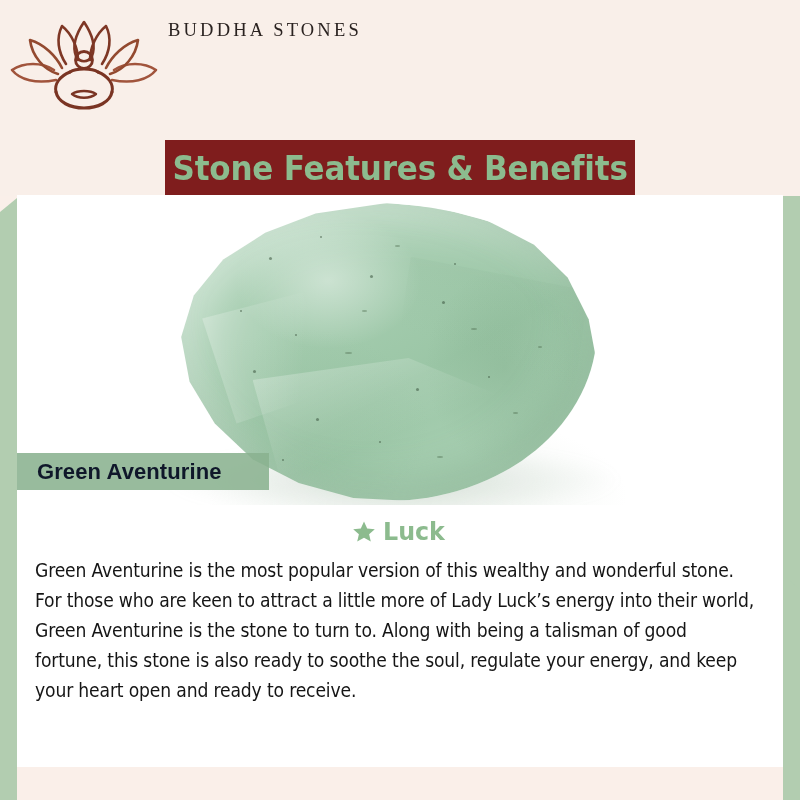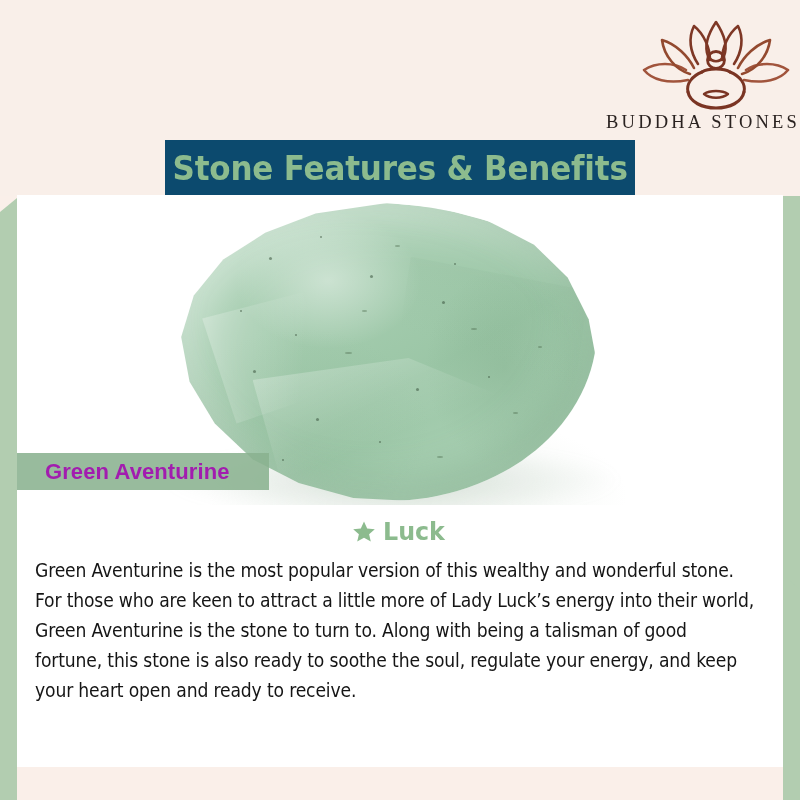--- a/index.html
+++ b/index.html
@@ -38,33 +38,33 @@
     clip-path:polygon(0 0, 612px 0, 584px 36px, 0 36px);
   }
 
   
   .header{
     position:absolute;left:0;top:0;width:800px;height:196px;
     background:#f9efe9;
   }
   .logo-wrap{
     position:absolute;left:0;top:18px;width:800px;height:120px;
-    display:flex;flex-direction:column;align-items:flex-end;justify-content:flex-start;
+    display:flex;flex-direction:row;align-items:flex-start;justify-content:flex-start;
   }
   .logo-mark{width:168px;height:92px;display:block;}
   .logo-word{
     margin-top:2px;
     font-family:"Liberation Serif","DejaVu Serif",serif;
     font-size:18.5px;letter-spacing:3.2px;color:#2a2220;font-weight:400;
     white-space:nowrap;
   }
 
   .title-banner{
     position:absolute;left:165px;top:140px;width:470px;height:56px;
-    background:#0c4a6e;
+    background:#7f1d1d;
     display:flex;align-items:center;justify-content:center;
   }
   .title-text{
     font-family:"DejaVu Sans","Liberation Sans",sans-serif;
     font-weight:bold;
     font-size:33px;
     color:#8cbb8e;
     letter-spacing:-0.2px;
     transform:scaleX(0.94);
     transform-origin:center;
@@ -125,22 +125,22 @@
   .speck{position:absolute;border-radius:50%;background:rgba(58,84,62,.55);}
   .speck.l{background:rgba(70,100,72,.38);border-radius:40%;}
 
   
   .name-bar{
     position:absolute;left:0;top:258px;width:252px;height:37px;
     background:rgba(138,178,143,.88);
     display:flex;align-items:center;
   }
   .name-bar span{
-    color:#a21caf;font-weight:bold;font-size:22px;
-    padding-left:28px;letter-spacing:.1px;white-space:nowrap;
+    color:#0f172a;font-weight:bold;font-size:22px;
+    padding-left:20px;letter-spacing:.1px;white-space:nowrap;
     font-family:"Liberation Sans","DejaVu Sans",sans-serif;
   }
 
   
   .content{
     position:absolute;left:17px;top:505px;width:766px;height:262px;
     background:#ffffff;
   }
   .benefits-row{
     display:flex;justify-content:center;gap:16px;

